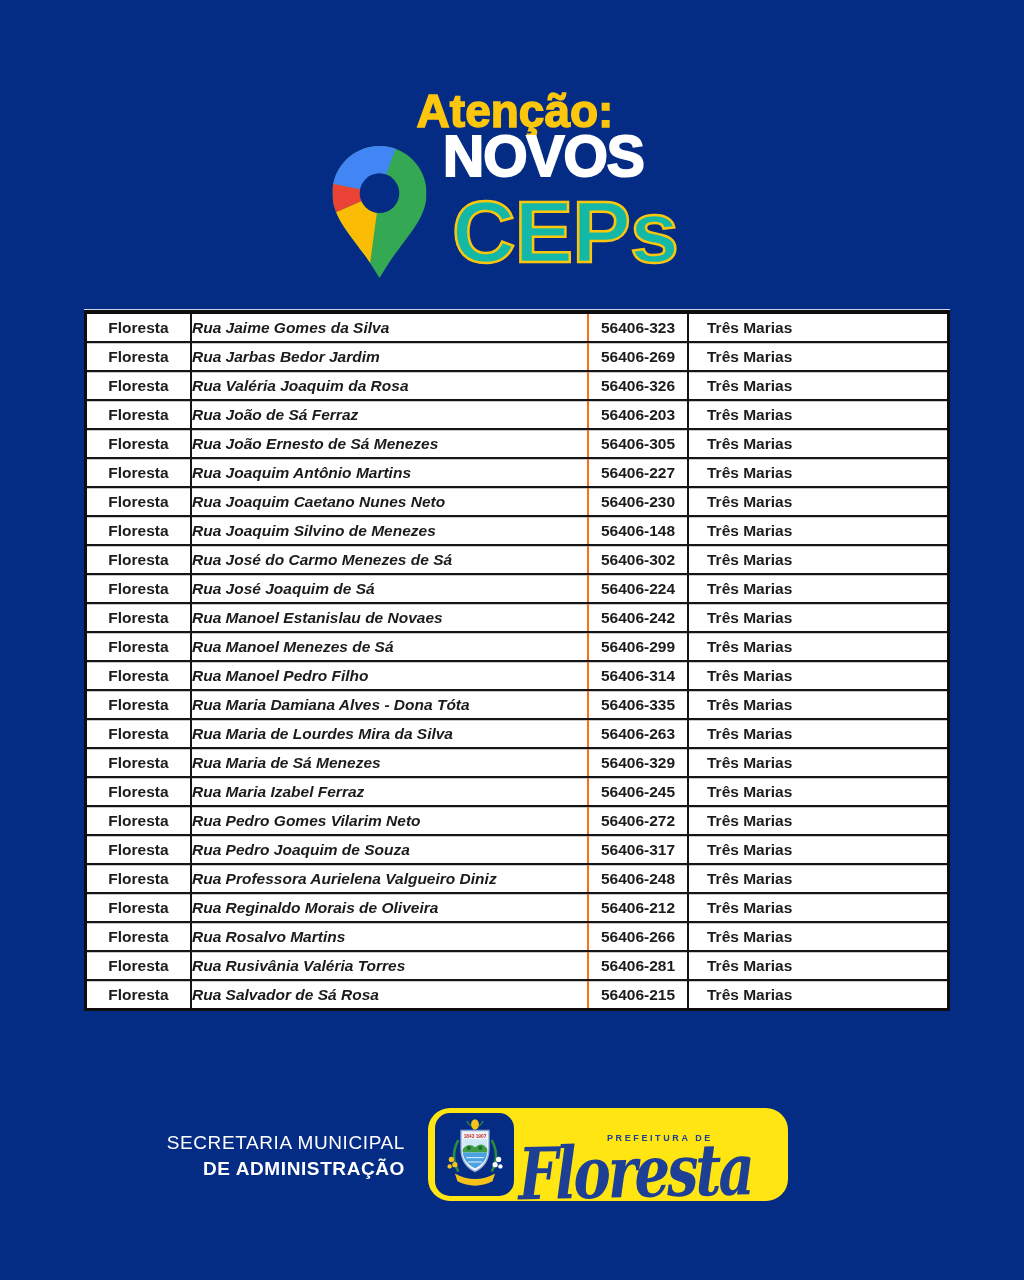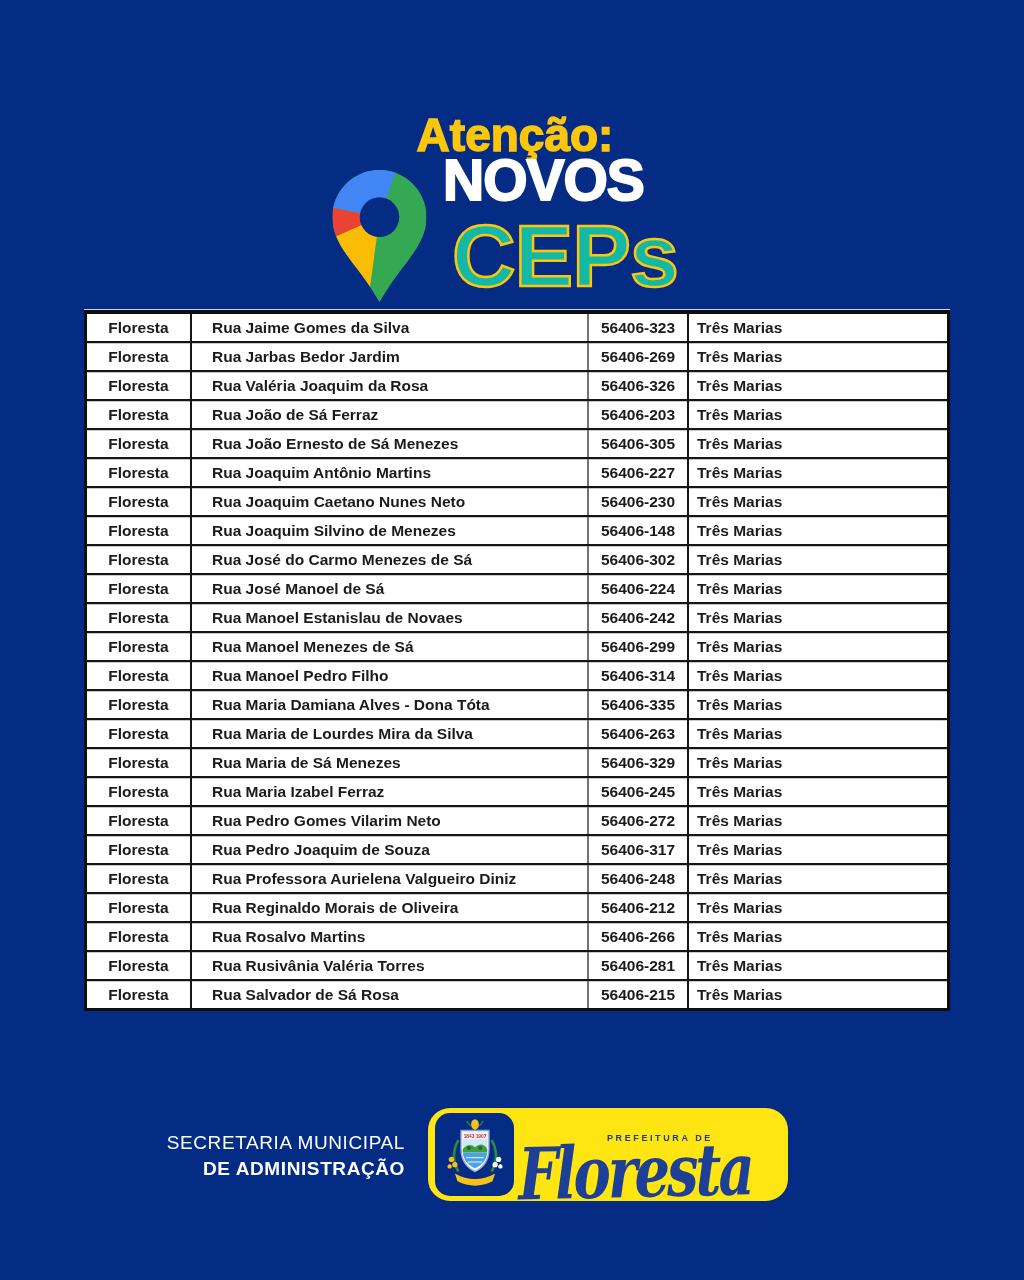--- a/index.html
+++ b/index.html
@@ -2,21 +2,21 @@
 <html><head>
 <meta charset="utf-8">
 <style>
   html,body{margin:0;padding:0;}
   body{
     width:1024px;height:1280px;position:relative;overflow:hidden;
     background:#042c85;
     font-family:"Liberation Sans", sans-serif;
   }
   
-  .header{position:absolute;left:0;top:0;width:1024px;height:300px;margin-top:24px;}
+  .header{position:absolute;left:0;top:0;width:1024px;height:300px;}
   .attention{
     position:absolute;left:330px;top:84px;width:370px;text-align:center;
     font-size:46px;font-weight:bold;color:#fcc60d;letter-spacing:0px;
     -webkit-text-stroke:1.5px #fcc60d;
   }
   .pin{position:absolute;left:331px;top:146px;width:97px;height:132px;}
   .novos{
     position:absolute;left:443px;top:128px;
     font-size:57px;font-weight:bold;color:#ffffff;line-height:1;
     -webkit-text-stroke:2px #ffffff;letter-spacing:-1px;
@@ -35,23 +35,23 @@
   .row{
     display:grid;grid-template-columns:103px 397px 100px 1fr;
     height:27px;align-items:center;background:#ffffff;
   }
   .row + .row{border-top:2px solid #151515;box-shadow:inset 0 1px 0 #c9c9c9;}
   .cell{
     font-size:15.5px;font-weight:bold;color:#1b1b1b;
     white-space:nowrap;overflow:hidden;height:100%;display:flex;align-items:center;
   }
   .c1{justify-content:center;}
-  .c2{border-left:2px solid #151515;padding-left:20px;}
-  .c3{border-left:2px solid #737373;justify-content:center;text-align:right;}
-  .c4{border-left:2px solid #151515;padding-left:8px;}
+  .c2{border-left:2px solid #151515;padding-left:0;font-style:italic;}
+  .c3{border-left:2px solid #f97316;justify-content:center;text-align:right;}
+  .c4{border-left:2px solid #151515;padding-left:18px;}
   
   .footer-text{
     position:absolute;right:619px;top:1130px;text-align:right;color:#ffffff;
   }
   .footer-text .l1{font-size:19px;font-weight:normal;letter-spacing:0.6px;line-height:1.35;}
   .footer-text .l2{font-size:19px;font-weight:bold;letter-spacing:0.6px;line-height:1.35;}
   .logo{
     position:absolute;left:428px;top:1108px;width:360px;height:93px;
     background:#ffe512;border-radius:22px;
   }
@@ -155,21 +155,21 @@
 
     <div class="row">
       <div class="cell c1">Floresta</div>
       <div class="cell c2">Rua José do Carmo Menezes de Sá</div>
       <div class="cell c3">56406-302</div>
       <div class="cell c4">Três Marias</div>
     </div>
 
     <div class="row">
       <div class="cell c1">Floresta</div>
-      <div class="cell c2">Rua José Manoel de Sá</div>
+      <div class="cell c2">Rua José Joaquim de Sá</div>
       <div class="cell c3">56406-224</div>
       <div class="cell c4">Três Marias</div>
     </div>
 
     <div class="row">
       <div class="cell c1">Floresta</div>
       <div class="cell c2">Rua Manoel Estanislau de Novaes</div>
       <div class="cell c3">56406-242</div>
       <div class="cell c4">Três Marias</div>
     </div>

